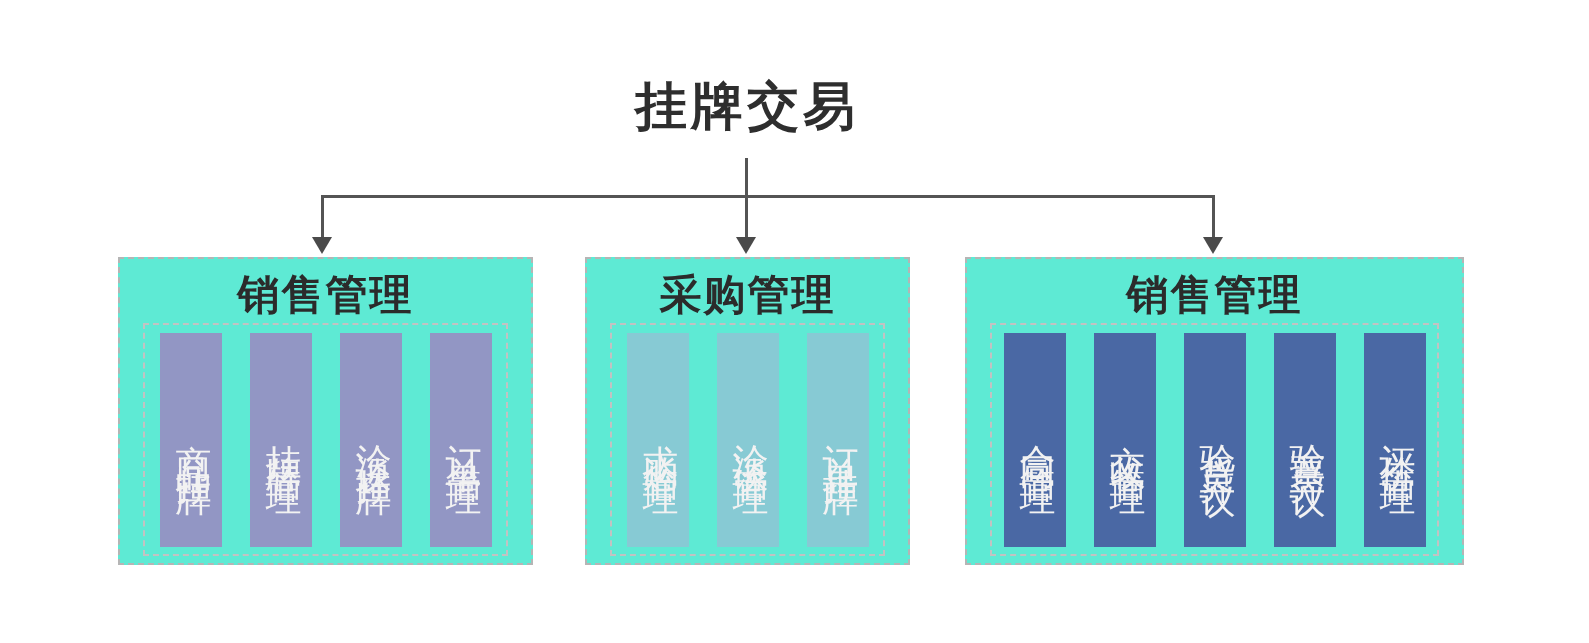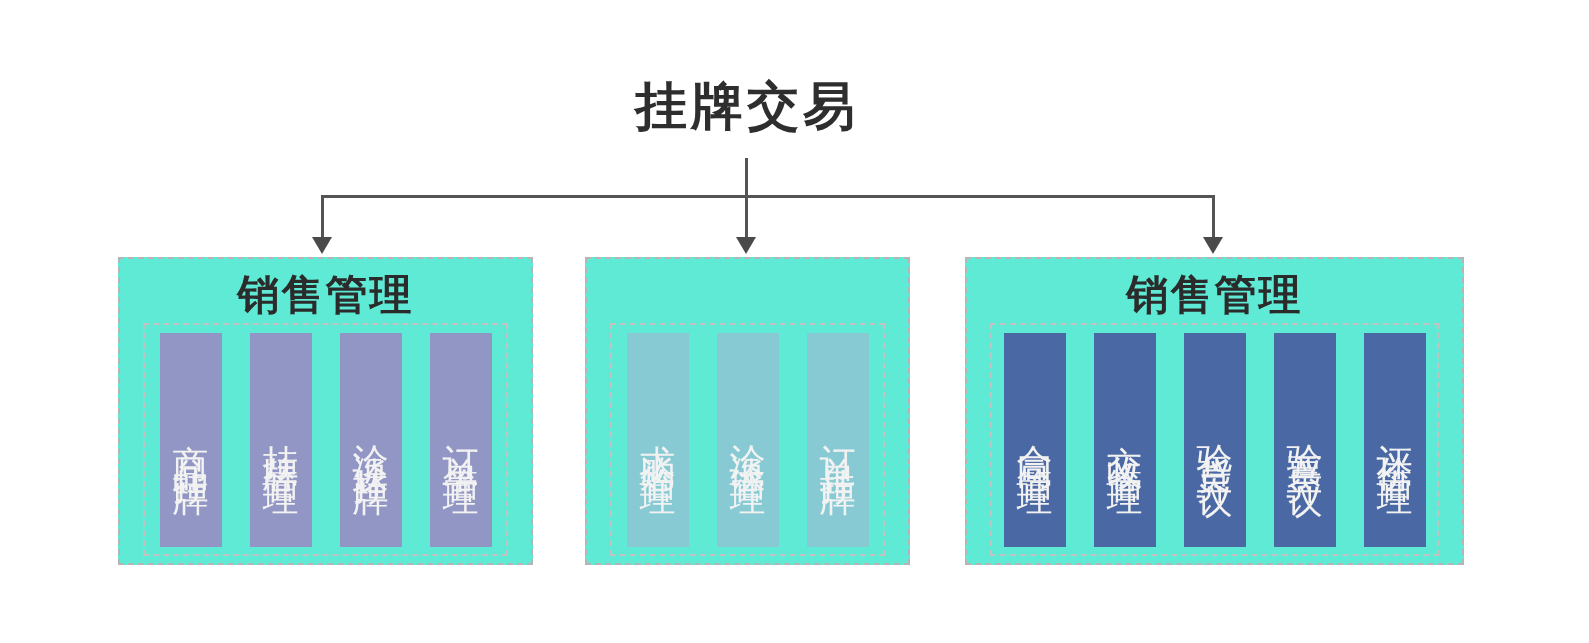--- a/index.html
+++ b/index.html
@@ -7,20 +7,21 @@
     padding: 0;
     background: #ffffff;
     font-family: "Liberation Sans", "DejaVu Sans", sans-serif;
   }
   .canvas {
     position: relative;
     width: 1589px;
     height: 643px;
     background: #ffffff;
     overflow: hidden;
+    font-family: Liberation Mono, monospace;
   }
   .main-title {
     position: absolute;
     left: 747px;
     top: 72px;
     transform: translateX(-50%);
     font-size: 52px;
     font-weight: bold;
     color: #2e2e2e;
     letter-spacing: 4px;
@@ -120,20 +121,21 @@
       <div class="col" style="background-color: rgb(146, 150, 196);">
           <span>洽谈挂牌</span>
         </div>
       <div class="col" style="background-color: rgb(146, 150, 196);">
           <span>订单管理</span>
         </div>
     </div>
   </div>
 
   <div class="group" style="left:585px; width:325px;">
+    <div class="group-title">采购管理</div>
     <div class="group-inner">
       <div class="col" style="background-color: rgb(135, 202, 212);">
           <span>求购管理</span>
         </div>
       <div class="col" style="background-color: rgb(135, 202, 212);">
           <span>洽谈管理</span>
         </div>
       <div class="col" style="background-color: rgb(135, 202, 212);">
           <span>订单挂牌</span>
         </div>

